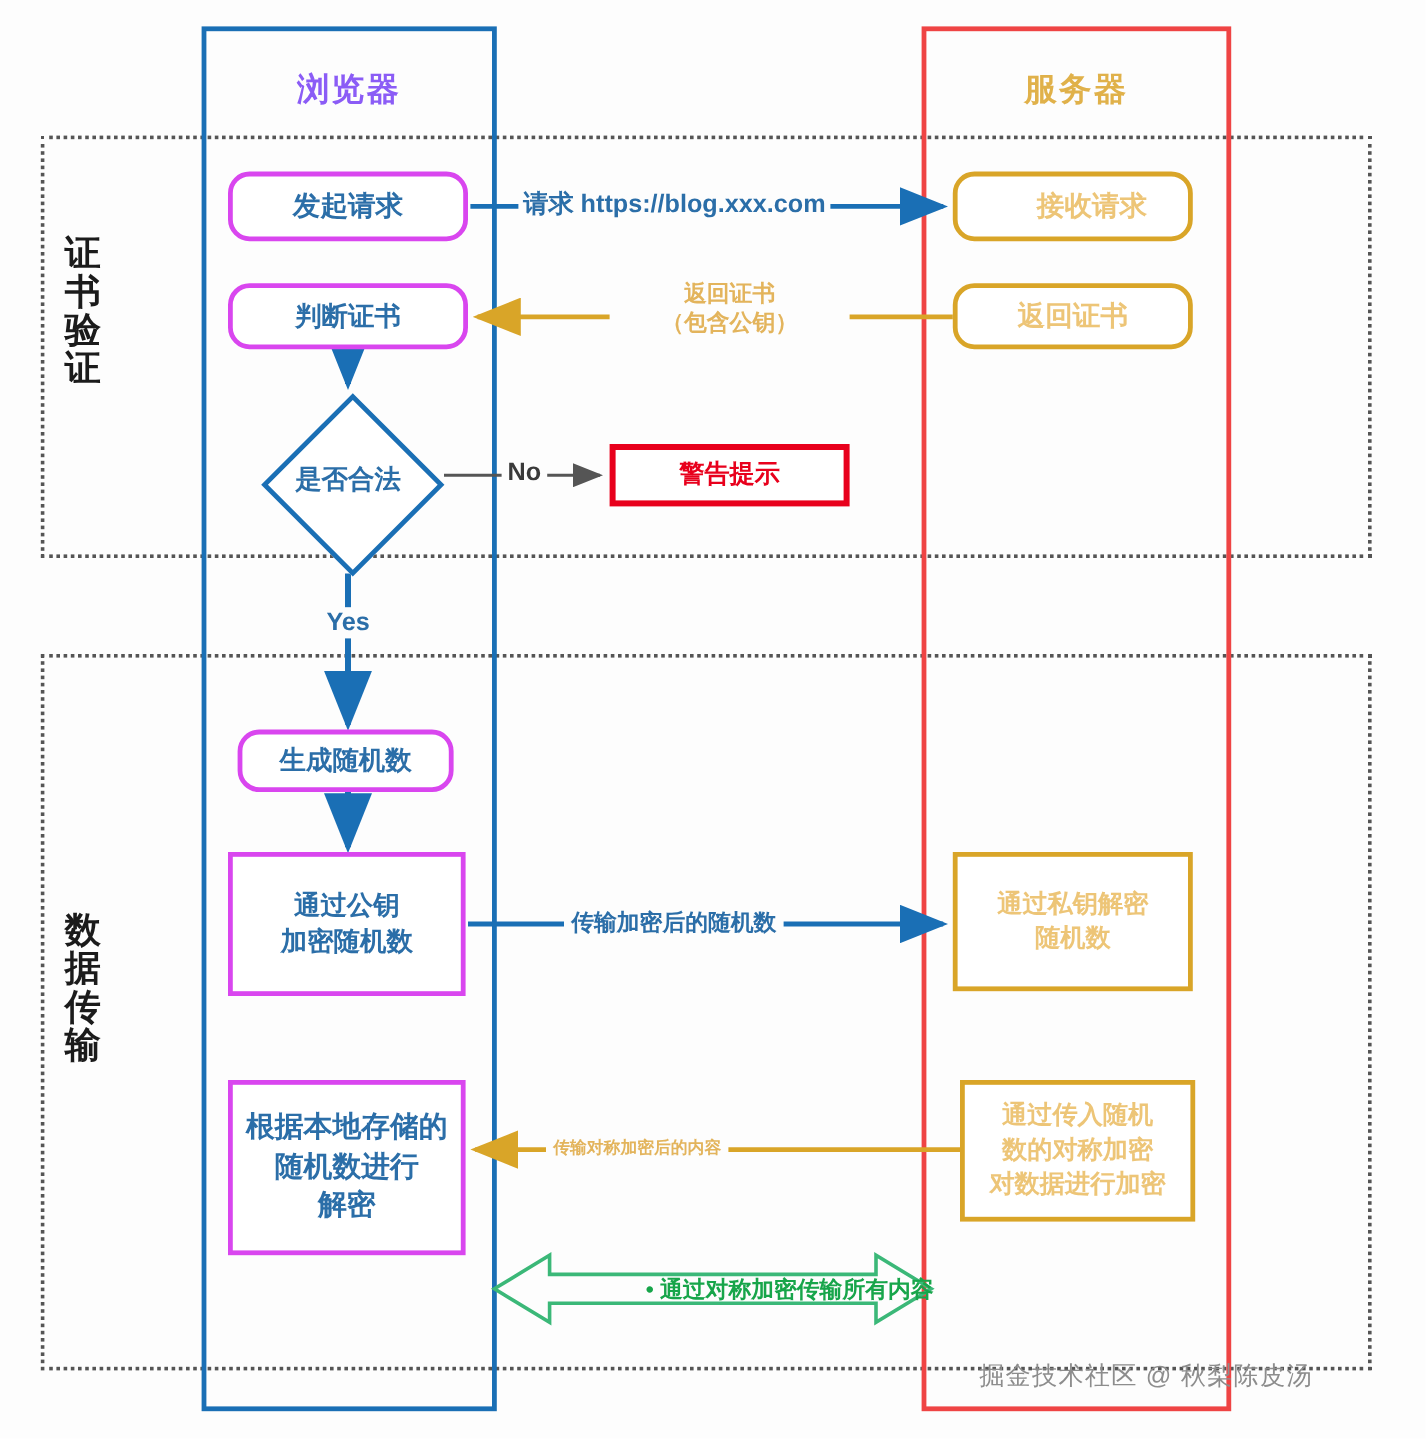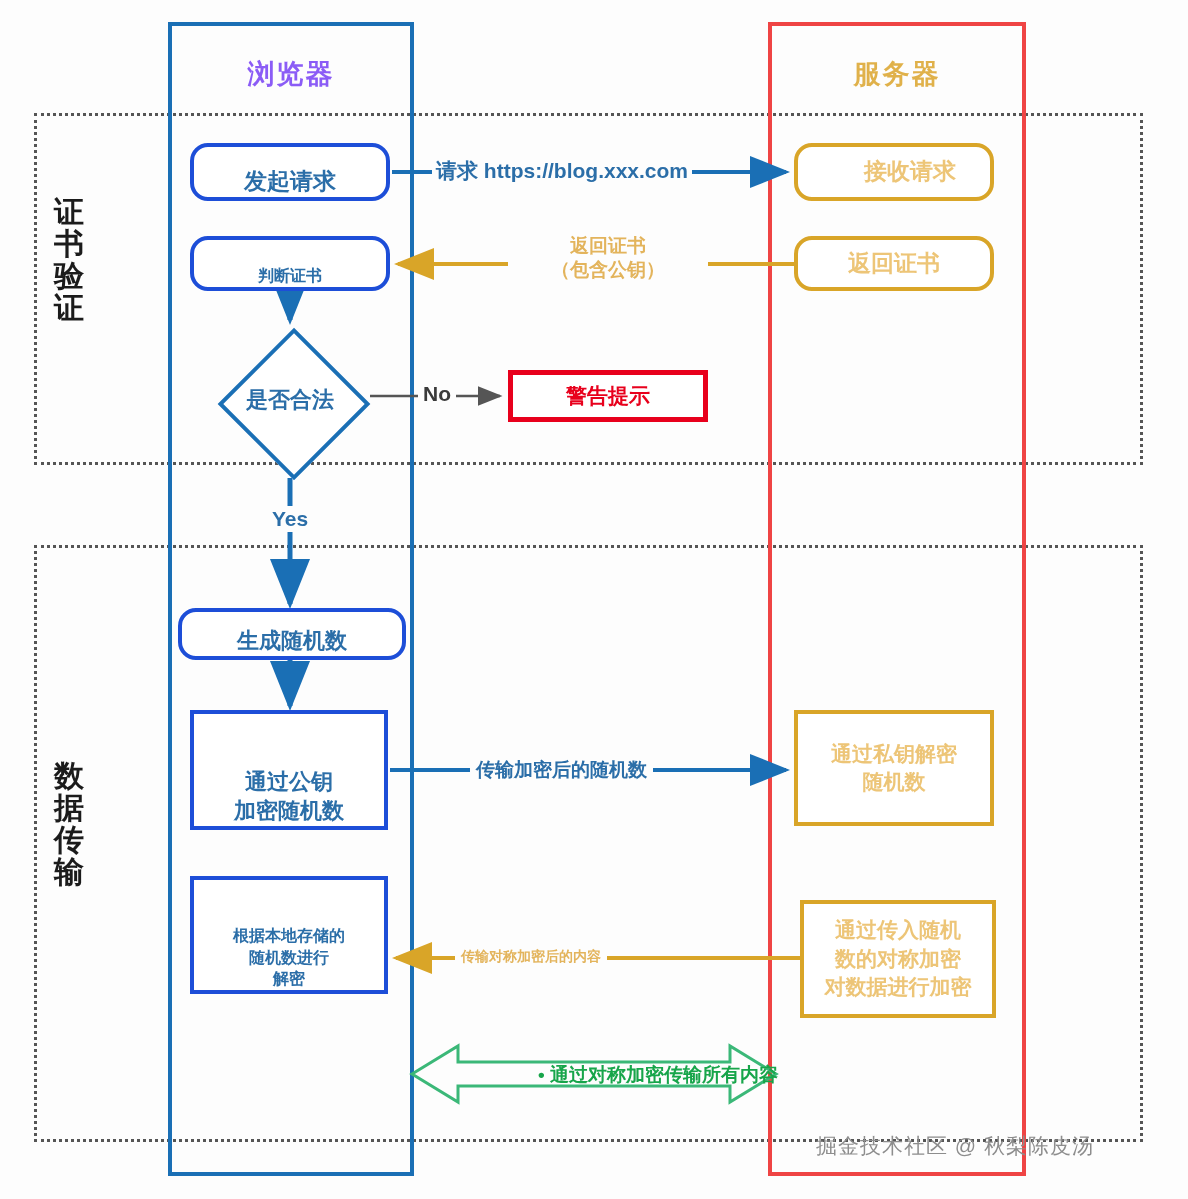--- a/index.html
+++ b/index.html
@@ -70,42 +70,41 @@
     box-sizing:border-box;
     display:flex;
     align-items:center;
     justify-content:center;
     text-align:center;
     font-weight:bold;
     background:#ffffff;
     line-height:1.35;
   }
   .node-blue{
-    border:4px solid #1d4ed8;
+    border:4px solid #d946ef;
     color:#2b6ea8;
-    align-items:flex-end;
   }
   .node-gold{
     border:4px solid #d9a528;
     color:#edc577;
   }
   .node-round{ border-radius:18px; }
   .node-red{
     border:5px solid #e8001c;
     color:#e8001c;
   }
 
   #n-req      { left:190px; top:143px; width:200px; height:58px; font-size:23px; }
-  #n-judge    { left:190px; top:236px; width:200px; height:55px; font-size:16px; }
+  #n-judge    { left:190px; top:236px; width:200px; height:55px; font-size:22px; }
   #n-recv     { left:794px; top:143px; width:200px; height:58px; font-size:23px;padding-left:32px; }
   #n-cert     { left:794px; top:236px; width:200px; height:55px; font-size:23px; }
   #n-warn     { left:508px; top:370px; width:200px; height:52px; font-size:21px; }
-  #n-rand     { left:178px; top:608px; width:228px; height:52px; font-size:22px; }
+  #n-rand     { left:198px; top:608px; width:180px; height:52px; font-size:22px; }
   #n-encrypt  { left:190px; top:710px; width:198px; height:120px; font-size:22px; }
-  #n-decrypt  { left:190px; top:876px; width:198px; height:118px; font-size:16px; }
+  #n-decrypt  { left:190px; top:900px; width:198px; height:146px; font-size:24px; }
   #n-srvdec   { left:794px; top:710px; width:200px; height:116px; font-size:21px; }
   #n-srvenc   { left:800px; top:900px; width:196px; height:118px; font-size:21px; }
 
   
   .diamond-wrap{
     position:absolute;
     left:212px; top:322px;
     width:156px; height:156px;
   }
   .diamond-shape{

